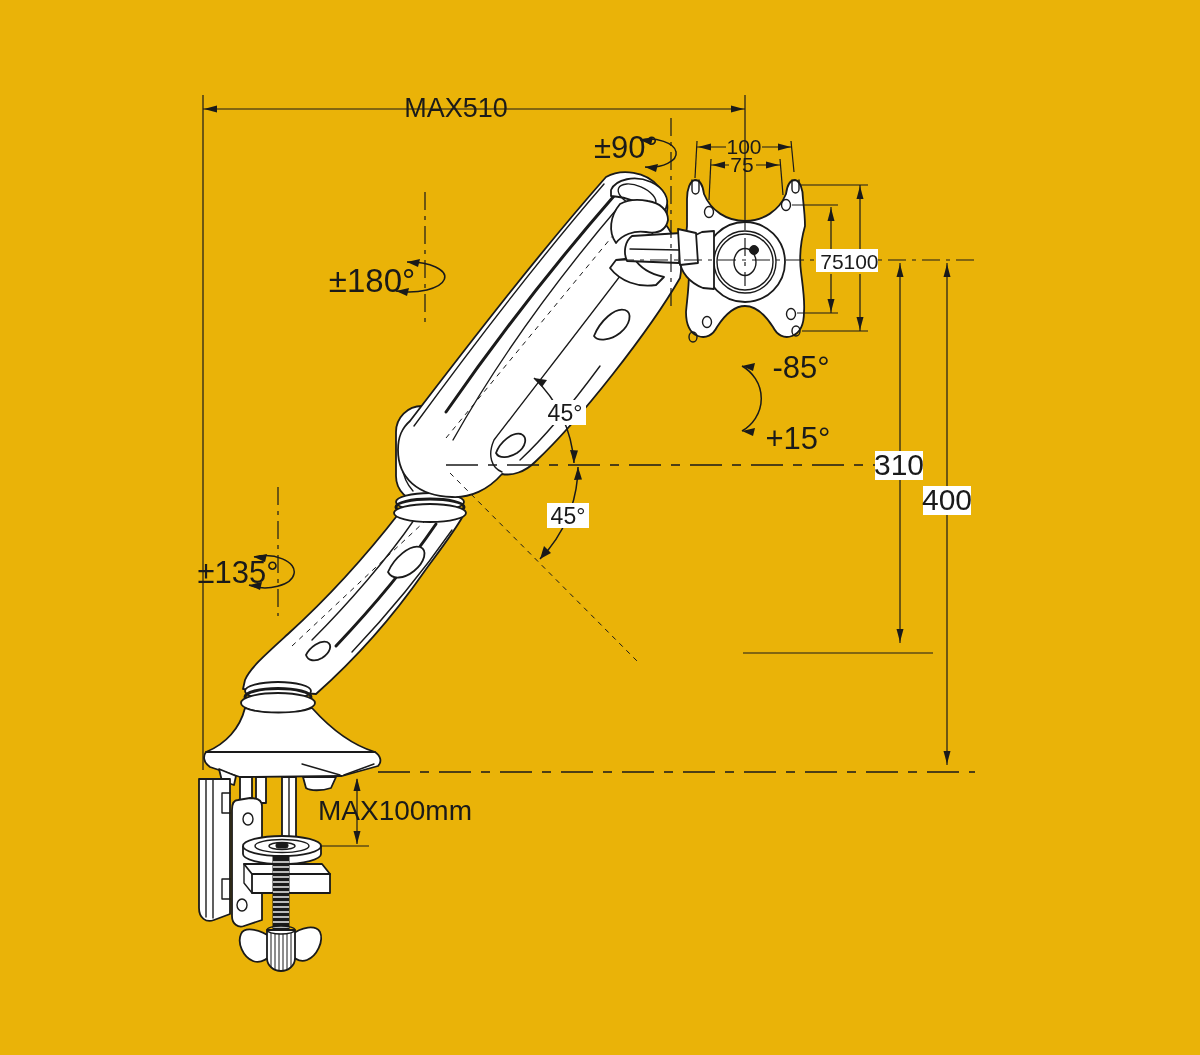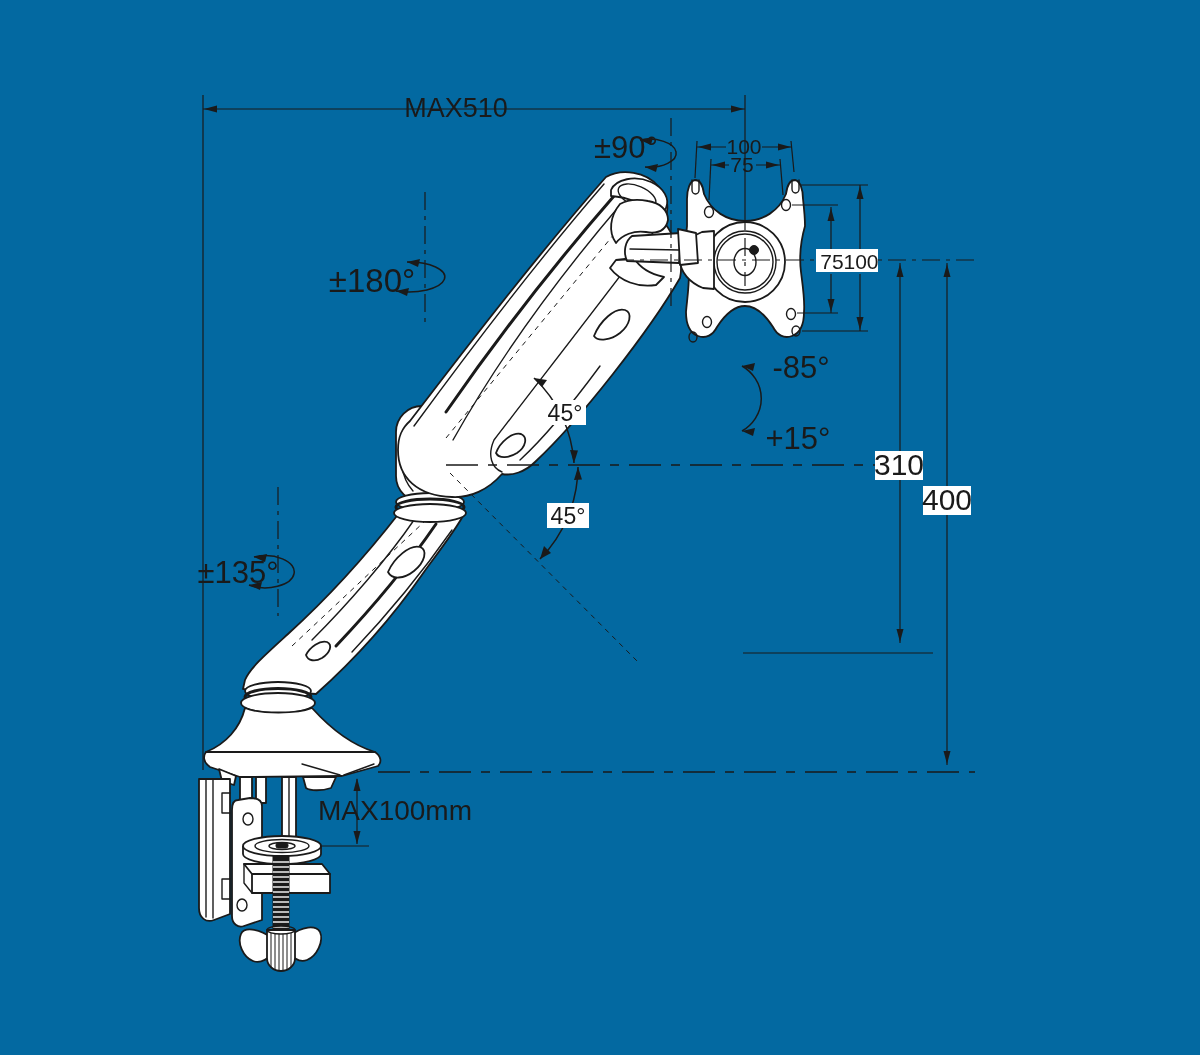--- a/index.html
+++ b/index.html
@@ -1,16 +1,16 @@
 <!DOCTYPE html>
 <html><head>
 <meta charset="utf-8">
 <style>
   html,body{margin:0;padding:0;background:#ffffff;}
-  .canvas{position:relative;width:1200px;height:1055px;background:#0369a1;overflow:hidden;
+  .canvas{position:relative;width:1200px;height:1055px;background:#eab308;overflow:hidden;
           font-family:"Liberation Sans", sans-serif;}
   svg{display:block;}
   text{fill:#1a1a1a;font-family:"Liberation Sans", sans-serif;}
   .outline{fill:#ffffff;stroke:#1a1a1a;stroke-width:1.8;stroke-linejoin:round;}
   .detail{fill:none;stroke:#1a1a1a;stroke-width:1.4;stroke-linejoin:round;stroke-linecap:round;}
   .thick{fill:none;stroke:#1a1a1a;stroke-width:3;stroke-linecap:round;}
   .dim{fill:none;stroke:#1a1a1a;stroke-width:1.2;}
   .cl{fill:none;stroke:#1a1a1a;stroke-width:1.2;stroke-dasharray:18 6 4 6;}
   .clbig{fill:none;stroke:#1a1a1a;stroke-width:1.3;stroke-dasharray:32 10 9 10;}
   .dot{fill:none;stroke:#1a1a1a;stroke-width:1;stroke-dasharray:5 5;}

